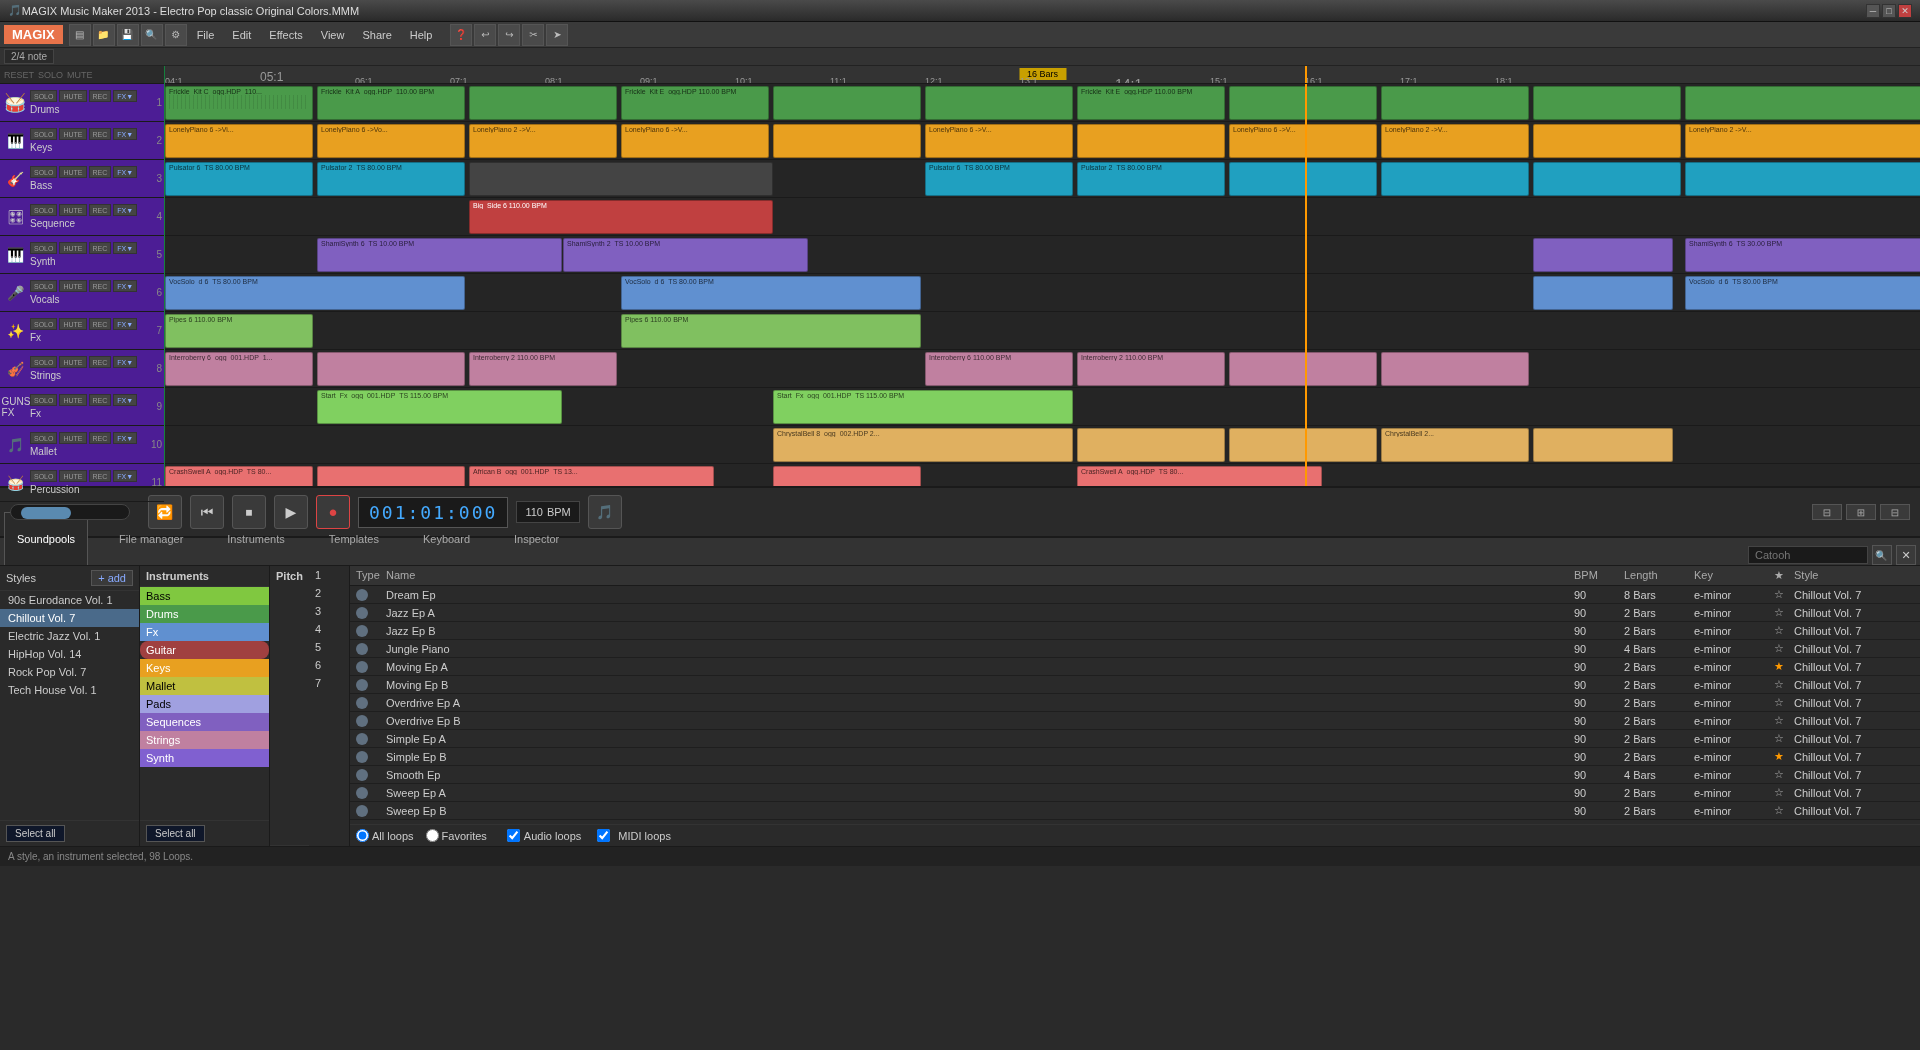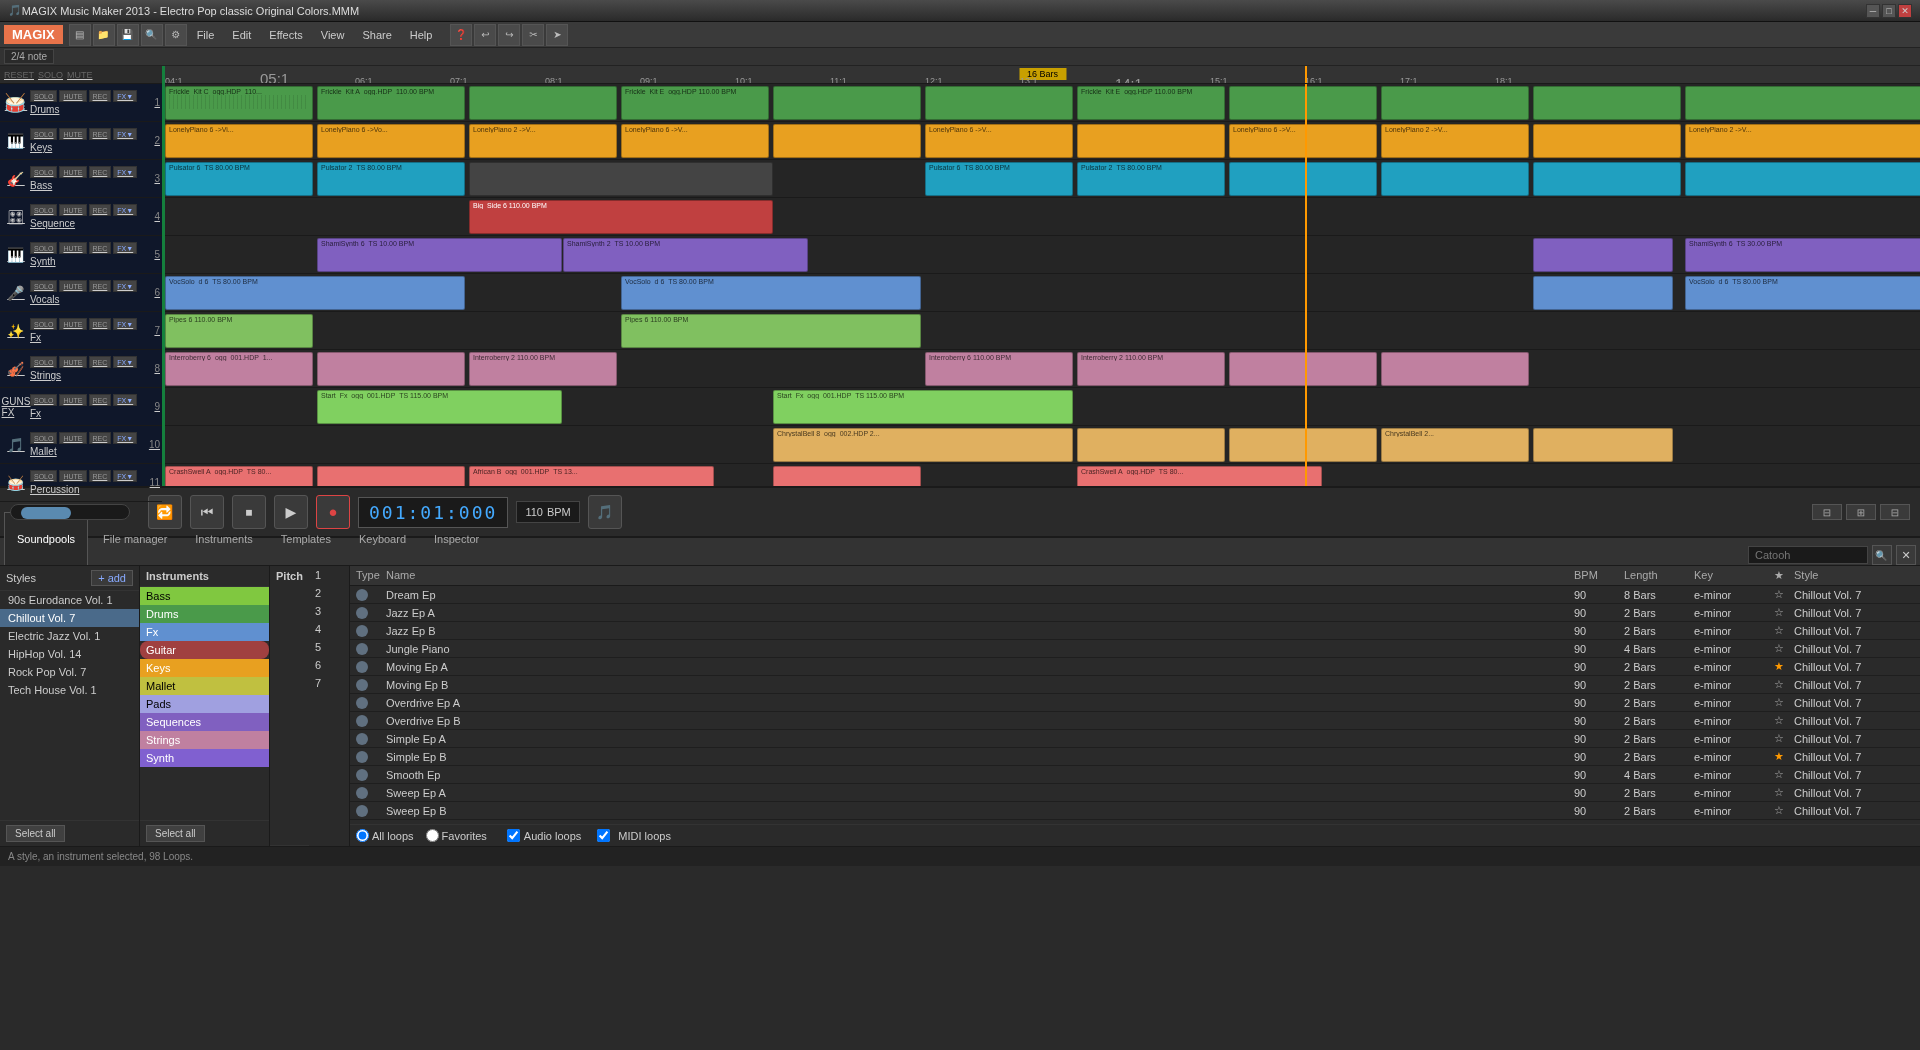--- a/index.html
+++ b/index.html
@@ -87,24 +87,23 @@
 
     
     #main-area {
       display: flex;
       height: 420px;
     }
 
     
     #track-list {
       width: 165px;
-      background: #0f172a;
-      border-right: 3px solid #15803d;
+      background: #4c1d95;
+      border-right: 1px solid #15803d;
       flex-shrink: 0;
-      text-decoration: underline;
     }
 
     .track-row {
       height: 38px;
       border-bottom: 1px solid #1a1a1a;
       display: flex;
       align-items: center;
       padding: 0 2px;
       position: relative;
     }
@@ -268,21 +267,21 @@
       border-bottom: 1px solid #1a1a1a;
       padding: 0 4px;
     }
     .bottom-tab {
       padding: 20px 12px;
       cursor: pointer;
       font-size: 11px;
       color: #aaa;
       border: 1px solid transparent;
       border-bottom: none;
-      margin-right: 2px;
+      margin-right: 18px;
     }
     .bottom-tab.active {
       background: #2a2a2a;
       color: #fff;
       border-color: #555;
     }
     .tab-search {
       margin-left: auto;
       display: flex;
       align-items: center;
@@ -326,21 +325,21 @@
       cursor: pointer;
       font-size: 11px;
       color: #ccc;
     }
     .style-item.selected { background: #4a6a8a; color: #fff; }
     .styles-footer {
       padding: 4px 6px;
       border-top: 1px solid #333;
     }
     .select-all-btn {
-      background: #404040;
+      background: #0f172a;
       border: 1px solid #555;
       color: #ccc;
       padding: 2px 8px;
       cursor: pointer;
       font-size: 10px;
     }
 
     
     #instruments-panel {
       width: 130px;
@@ -692,21 +691,21 @@
     </div>
   </div>
 
   <div id="timeline-area">
 
     <div id="time-ruler" style="position:relative; overflow:hidden;">
       <div style="position:absolute; top:2px; left:50%; transform:translateX(-50%); background:#c8a000; color:#000; font-size:9px; padding:1px 8px;">16 Bars</div>
 
       <div style="position:absolute; top:0; left:0; right:0; bottom:0; display:flex; overflow:hidden;">
         <div style="position:absolute; left:0px; top:10px; font-size:9px; color:#999;">04:1</div>
-        <div style="position:absolute; left:95px; top:4px; font-size:15px; color:#999;text-align:center;">05:1</div>
+        <div style="position:absolute; left:95px; top:4px; font-size:12px; color:#999;text-align:center;">05:1</div>
         <div style="position:absolute; left:190px; top:10px; font-size:9px; color:#999;">06:1</div>
         <div style="position:absolute; left:285px; top:10px; font-size:9px; color:#999;">07:1</div>
         <div style="position:absolute; left:380px; top:10px; font-size:9px; color:#999;">08:1</div>
         <div style="position:absolute; left:475px; top:10px; font-size:9px; color:#999;">09:1</div>
         <div style="position:absolute; left:570px; top:10px; font-size:9px; color:#999;">10:1</div>
         <div style="position:absolute; left:665px; top:10px; font-size:9px; color:#999;">11:1</div>
         <div style="position:absolute; left:760px; top:10px; font-size:9px; color:#999;">12:1</div>
         <div style="position:absolute; left:855px; top:10px; font-size:9px; color:#999;">13:1</div>
         <div style="position:absolute; left:950px; top:10px; font-size:14px; color:#999;">14:1</div>
         <div style="position:absolute; left:1045px; top:10px; font-size:9px; color:#999;">15:1</div>

